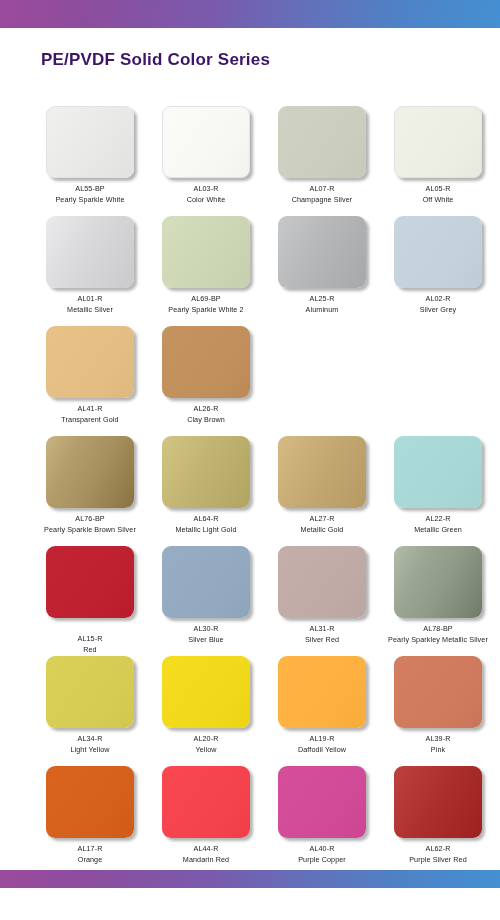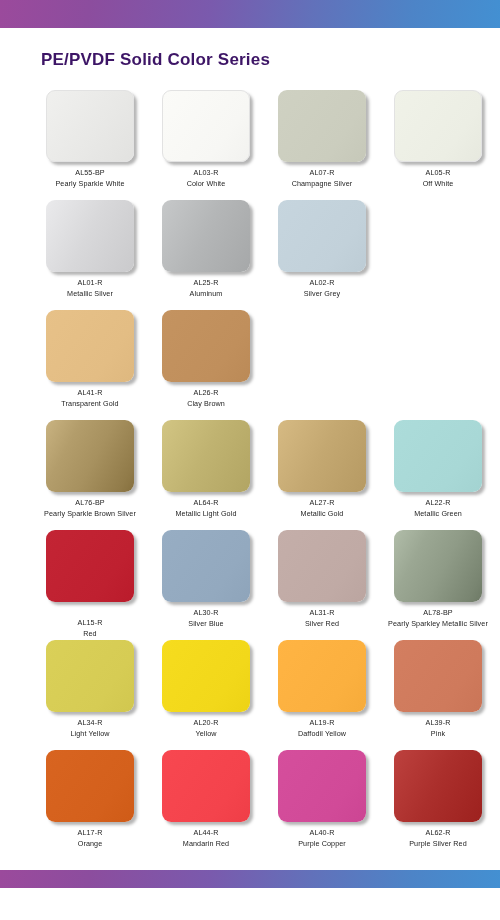--- a/index.html
+++ b/index.html
@@ -42,21 +42,21 @@
     top: 50px;
     left: 41px;
     font-size: 17px;
     font-weight: bold;
     color: #3d1566;
     letter-spacing: 0.2px;
     white-space: nowrap;
   }
   .grid {
     position: absolute;
-    top: 90px;
+    top: 106px;
     left: 0;
     width: 500px;
   }
   .row {
     display: flex;
     width: 500px;
     height: 110px;
     padding-left: 35px;
     box-sizing: border-box;
   }
@@ -143,20 +143,27 @@
       </div>
       <div class="row">
         <div class="cell">
           <div class="chip" style="background: linear-gradient(118deg, rgb(234, 234, 236) 0%, rgb(216, 216, 218) 48%, rgb(202, 202, 204) 100%);"></div>
           <div class="labels">
             <span class="code">AL01-R</span>
             <span class="name">Metallic Silver</span>
           </div>
         </div>
         <div class="cell">
+          <div class="chip" style="background: linear-gradient(125deg, rgb(212, 222, 188) 0%, rgb(204, 214, 180) 60%, rgb(198, 208, 174) 100%);"></div>
+          <div class="labels">
+            <span class="code">AL69-BP</span>
+            <span class="name">Pearly Sparkle White 2</span>
+          </div>
+        </div>
+        <div class="cell">
           <div class="chip" style="background: linear-gradient(118deg, rgb(198, 200, 201) 0%, rgb(180, 182, 183) 48%, rgb(166, 168, 169) 100%);"></div>
           <div class="labels">
             <span class="code">AL25-R</span>
             <span class="name">Aluminum</span>
           </div>
         </div>
         <div class="cell">
           <div class="chip" style="background: linear-gradient(125deg, rgb(198, 213, 222) 0%, rgb(194, 209, 218) 70%, rgb(189, 204, 213) 100%);"></div>
           <div class="labels">
             <span class="code">AL02-R</span>

